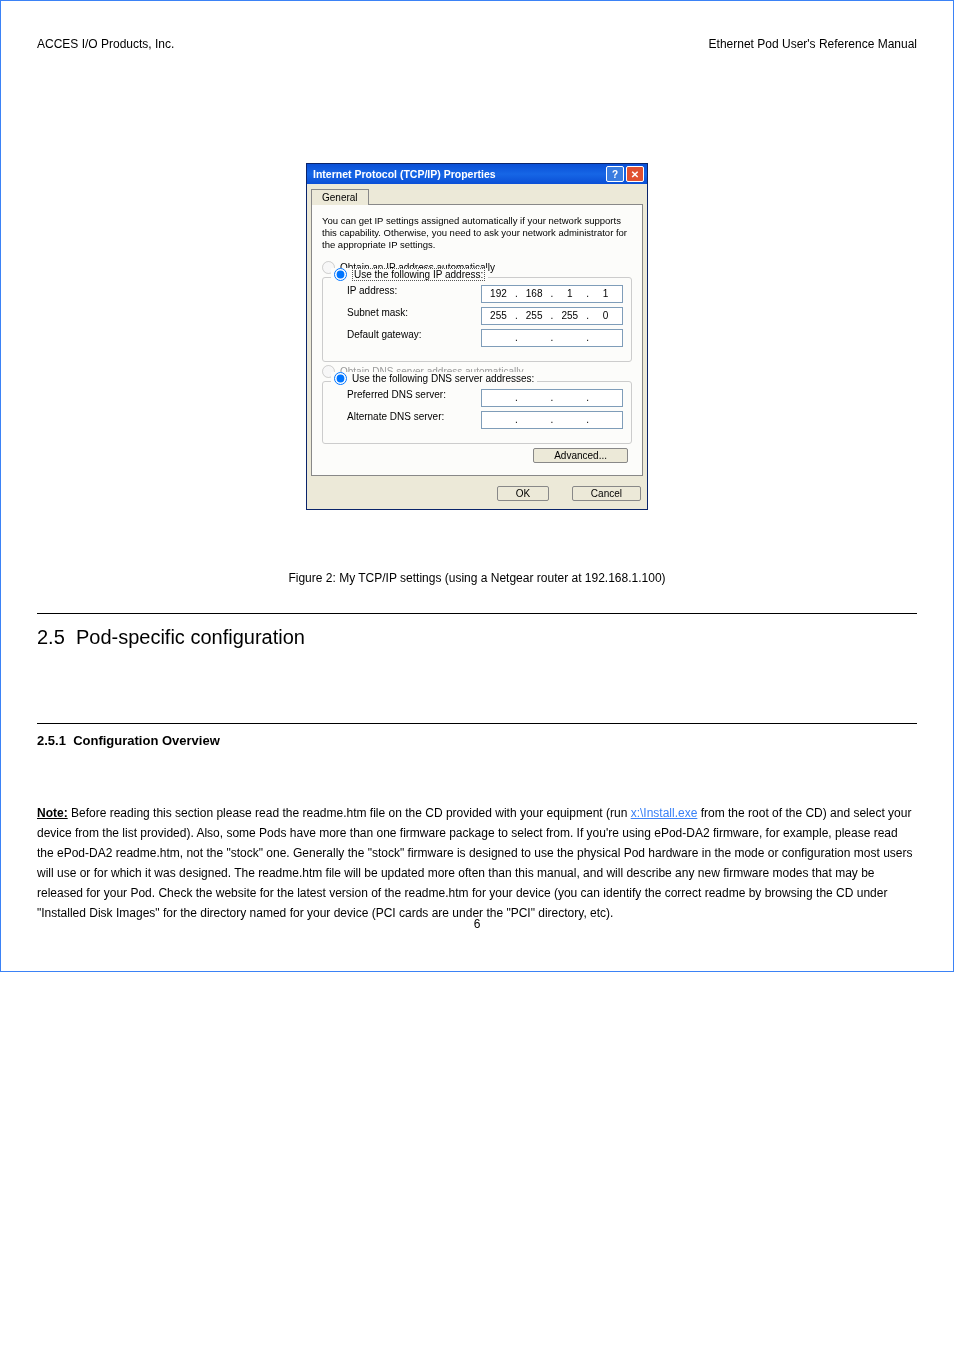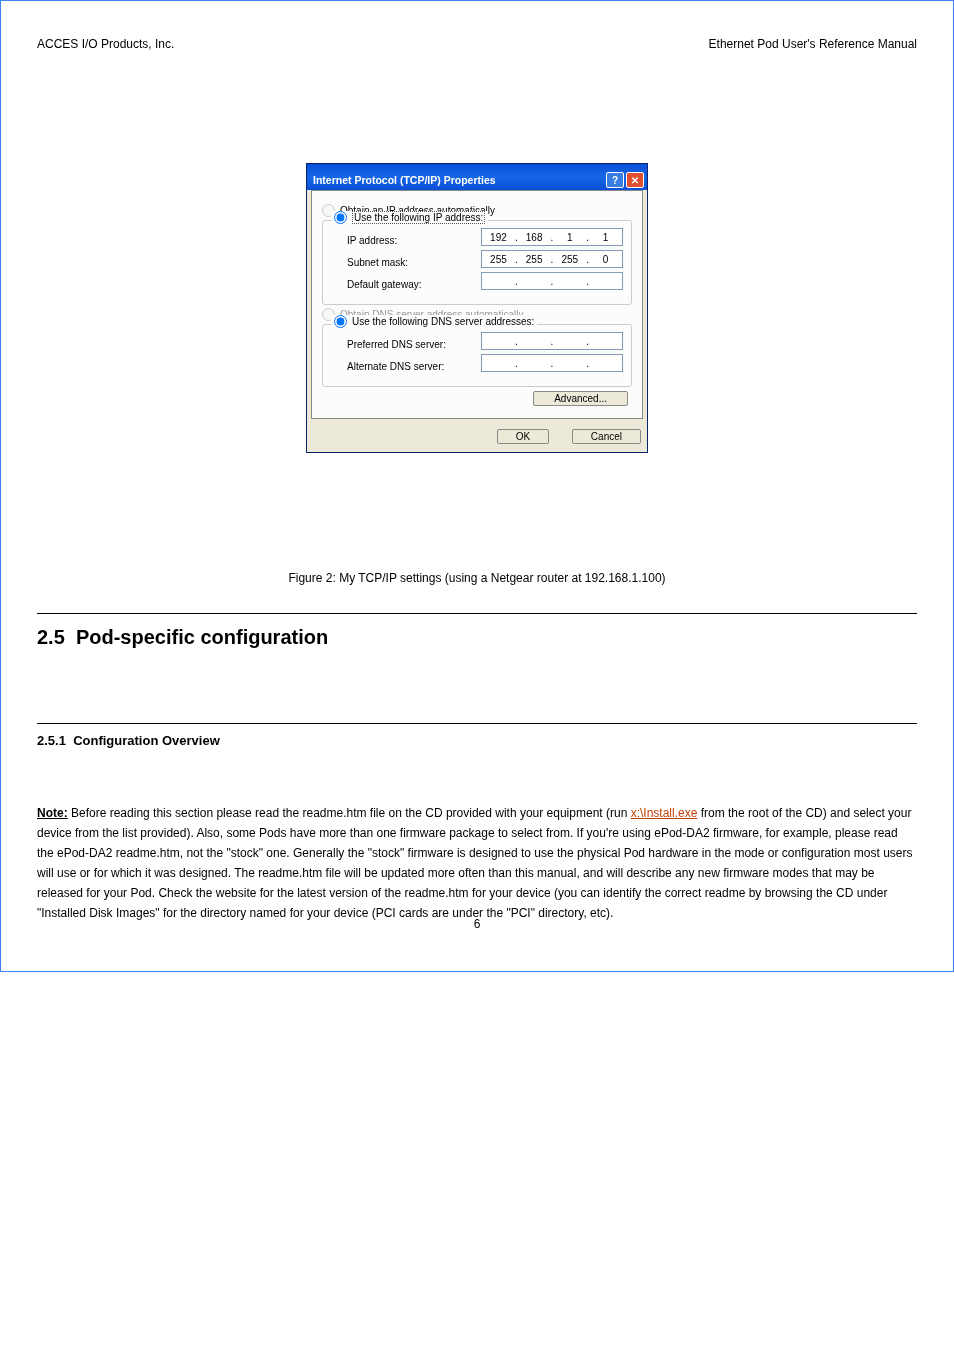--- a/index.html
+++ b/index.html
@@ -50,21 +50,21 @@
     font-size: 10px;
     color: #000;
   }
   .titlebar {
     background: linear-gradient(to bottom, #0a4fd6 0%, #1666e6 50%, #0a4fd6 100%);
     color: #fff;
     height: 20px;
     display: flex;
     align-items: center;
     justify-content: space-between;
-    padding: 6px 3px 0 6px;
+    padding: 0 3px 0 6px;
     font-weight: bold;
     font-size: 10.5px;
   }
   .title-buttons {
     display: flex;
     gap: 2px;
   }
   .title-btn {
     width: 16px;
     height: 14px;
@@ -114,21 +114,21 @@
   .radio-row {
     display: flex;
     align-items: center;
     gap: 5px;
     margin: 3px 0;
     font-size: 10px;
   }
   .radio-row input { margin: 0; }
   .field-row {
     display: flex;
-    align-items: flex-end;
+    align-items: flex-start;
     justify-content: space-between;
     margin: 4px 0;
     padding-left: 16px;
   }
   .field-row label {
     font-size: 10px;
   }
   .ipbox {
     width: 140px;
     height: 16px;
@@ -167,42 +167,42 @@
     transform: translateX(-50%);
     font-size: 12px;
   }
   .hr1 { position: absolute; top: 582px; left: 0; right: 0; border-top: 1px solid #000; }
   .section1 {
     position: absolute;
     top: 595px;
     left: 0;
     right: 0;
     font-size: 20px;
-    font-weight: bold;
+    font-weight: normal;
   }
   .hr2 { position: absolute; top: 692px; left: 0; right: 0; border-top: 1px solid #000; }
   .subsection {
     position: absolute;
     top: 702px;
     left: 0;
     right: 0;
     font-size: 13px;
     font-weight: bold;
   }
   .para {
     position: absolute;
     top: 772px;
     left: 0;
     right: 0;
     font-size: 12px;
     line-height: 20px;
     font-weight: bold;
   }
   .para .normal { font-weight: normal; }
-  .para a { color: #c2410c; text-decoration: underline; font-weight: normal; }
+  .para a { color: #3b82f6; text-decoration: underline; font-weight: normal; }
   .note-underline { text-decoration: underline; font-weight: bold; }
   .pgnum {
     position: absolute;
     bottom: 10px;
     left: 50%;
     transform: translateX(-50%);
     font-size: 12px;
   }
 </style>
 </head>
@@ -215,21 +215,25 @@
 
   <div class="figure-wrap">
     <div class="dialog">
       <div class="titlebar">
         <span>Internet Protocol (TCP/IP) Properties</span>
         <div class="title-buttons">
           <div class="title-btn help">?</div>
           <div class="title-btn close">✕</div>
         </div>
       </div>
+      <div class="tab-area">
+        <span class="tab">General</span>
+      </div>
       <div class="tab-body">
+        <div class="desc">You can get IP settings assigned automatically if your network supports this capability. Otherwise, you need to ask your network administrator for the appropriate IP settings.</div>
 
         <div class="radio-row">
           <input type="radio" disabled="" style=""> 
               <span>Obtain an IP address automatically</span>
         </div>
         <div class="group">
           <div class="radio-row" style="margin-top:-18px;background:#fcfcfa;width:fit-content;padding:0 3px;">
             <input type="radio" checked="" style=""> 
                 <span style="border:1px dotted #555;padding:0 1px;">Use the following IP address:</span>
           </div>

